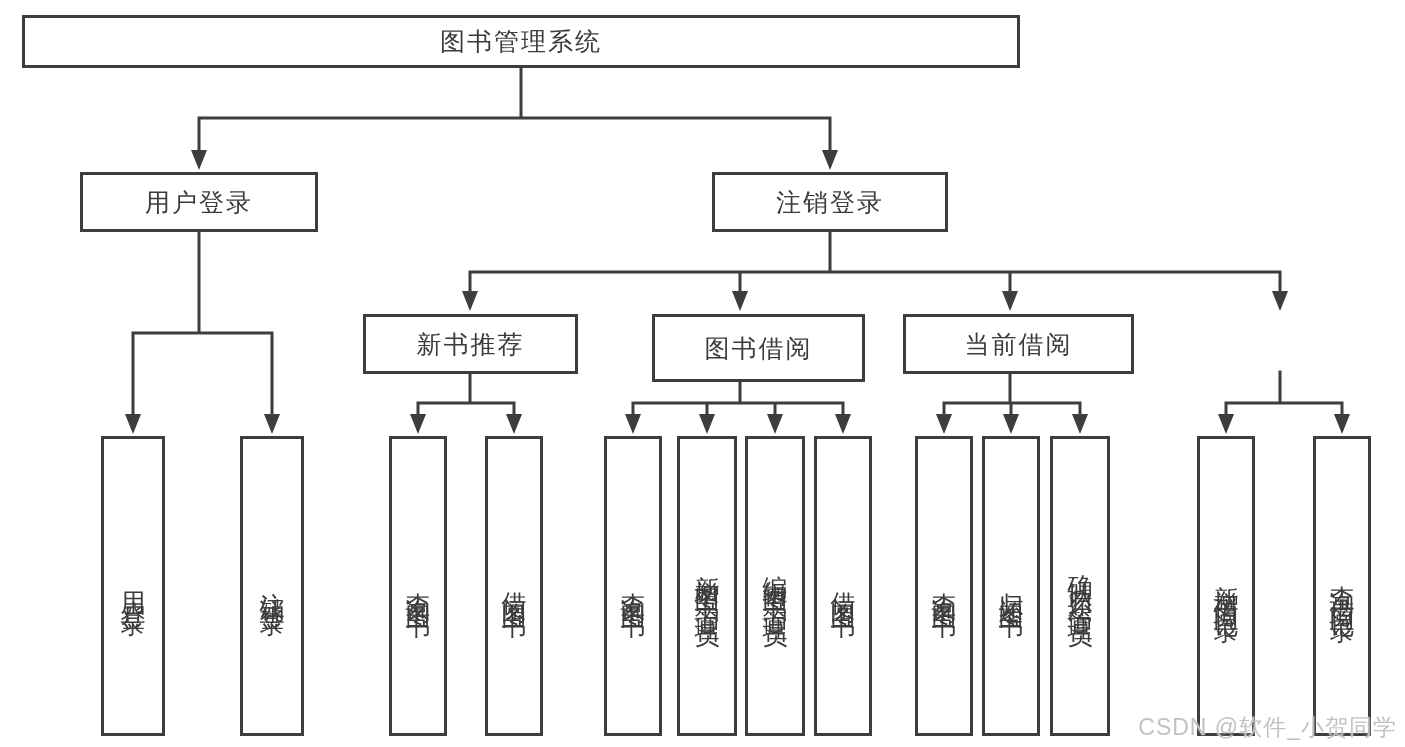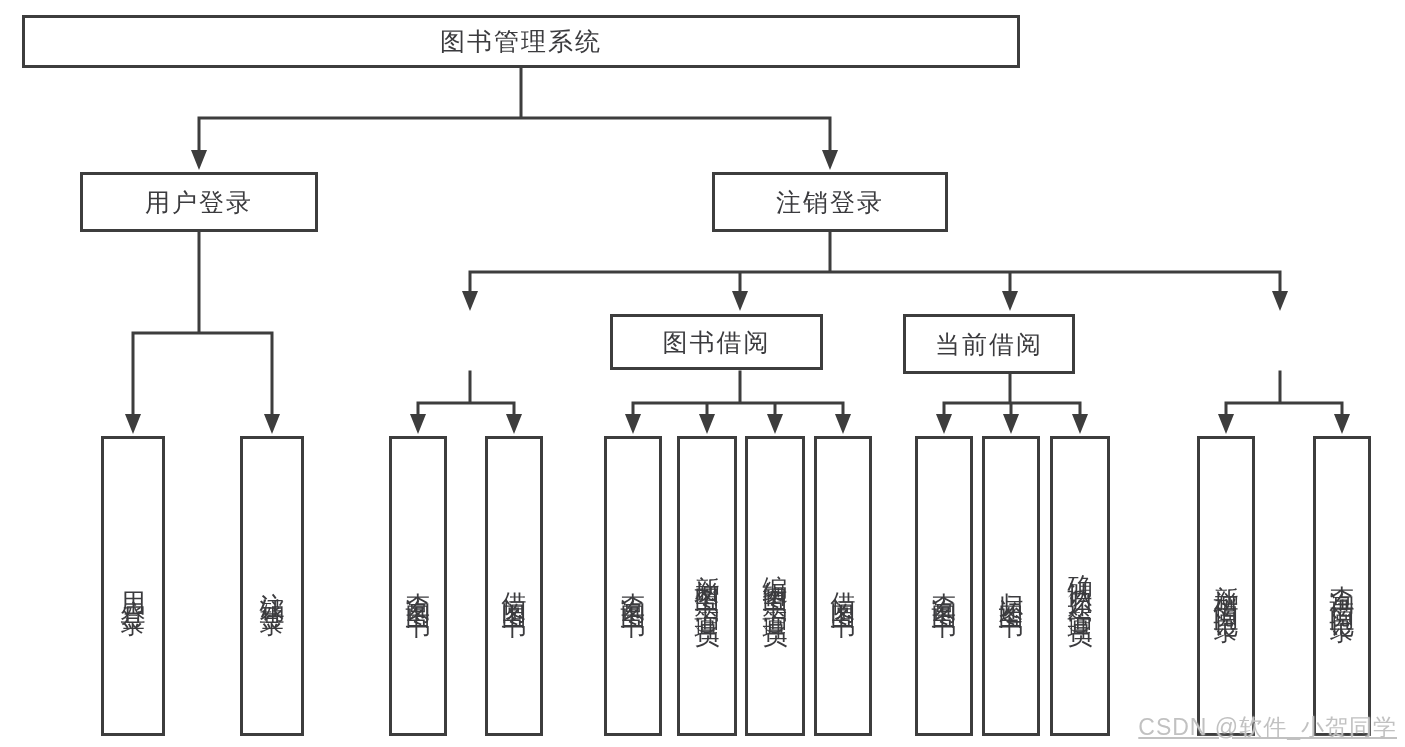--- a/index.html
+++ b/index.html
@@ -50,21 +50,20 @@
   .watermark {
     position: absolute;
     right: 8px;
     top: 712px;
     font-size: 23px;
     letter-spacing: 1px;
     color: rgba(190, 190, 190, 0.95);
     text-shadow: 0 0 2px #ffffff;
     white-space: nowrap;
     z-index: 5;
-    text-decoration: underline;
   }
 </style>
 </head>
 <body>
 
 <div class="canvas">
 
   <svg class="conn-svg" id="connectors" viewBox="0 0 1405 747" xmlns="http://www.w3.org/2000/svg">
       <path d="M 521 66 V 118 M 199 118 H 830 M 199 118 V 158 M 830 118 V 158" fill="none" stroke="#3d3d3d" stroke-width="3" stroke-linecap="square"></path>
       <polygon points="191,150 207,150 199,170" fill="#3d3d3d"></polygon>
@@ -92,22 +91,23 @@
       <path d="M 1280 372 V 403 M 1226 403 H 1342 M 1226 403 V 422 M 1342 403 V 422" fill="none" stroke="#3d3d3d" stroke-width="3" stroke-linecap="square"></path>
       <polygon points="1218,414 1234,414 1226,434" fill="#3d3d3d"></polygon>
       <polygon points="1334,414 1350,414 1342,434" fill="#3d3d3d"></polygon>
     </svg>
 
   <div class="box hbox" style="left:22px;top:15px;width:998px;height:53px">图书管理系统</div>
 
   <div class="box hbox" style="left:80px;top:172px;width:238px;height:60px">用户登录</div>
   <div class="box hbox" style="left:712px;top:172px;width:236px;height:60px">注销登录</div>
 
-  <div class="box hbox" style="left:610px;top:314px;width:213px;height:56px">图书借阅</div>
-  <div class="box hbox" style="left:903px;top:314px;width:172px;height:60px">当前借阅</div>
+  <div class="box hbox" style="left:363px;top:314px;width:215px;height:60px">新书推荐</div>
+  <div class="box hbox" style="left:652px;top:314px;width:213px;height:68px">图书借阅</div>
+  <div class="box hbox" style="left:903px;top:314px;width:231px;height:60px">当前借阅</div>
 
   <div class="box vbox" style="left:101px;top:436px;width:64px;height:300px">用户登录</div>
   <div class="box vbox" style="left:240px;top:436px;width:64px;height:300px">注销登录</div>
 
   <div class="box vbox" style="left:389px;top:436px;width:58px;height:300px">查询图书</div>
   <div class="box vbox" style="left:485px;top:436px;width:58px;height:300px">借阅图书</div>
 
   <div class="box vbox" style="left:604px;top:436px;width:58px;height:300px">查询图书</div>
   <div class="box vbox" style="left:677px;top:436px;width:60px;height:300px">新增图书（管理员）</div>
   <div class="box vbox" style="left:745px;top:436px;width:60px;height:300px">编辑图书（管理员）</div>

